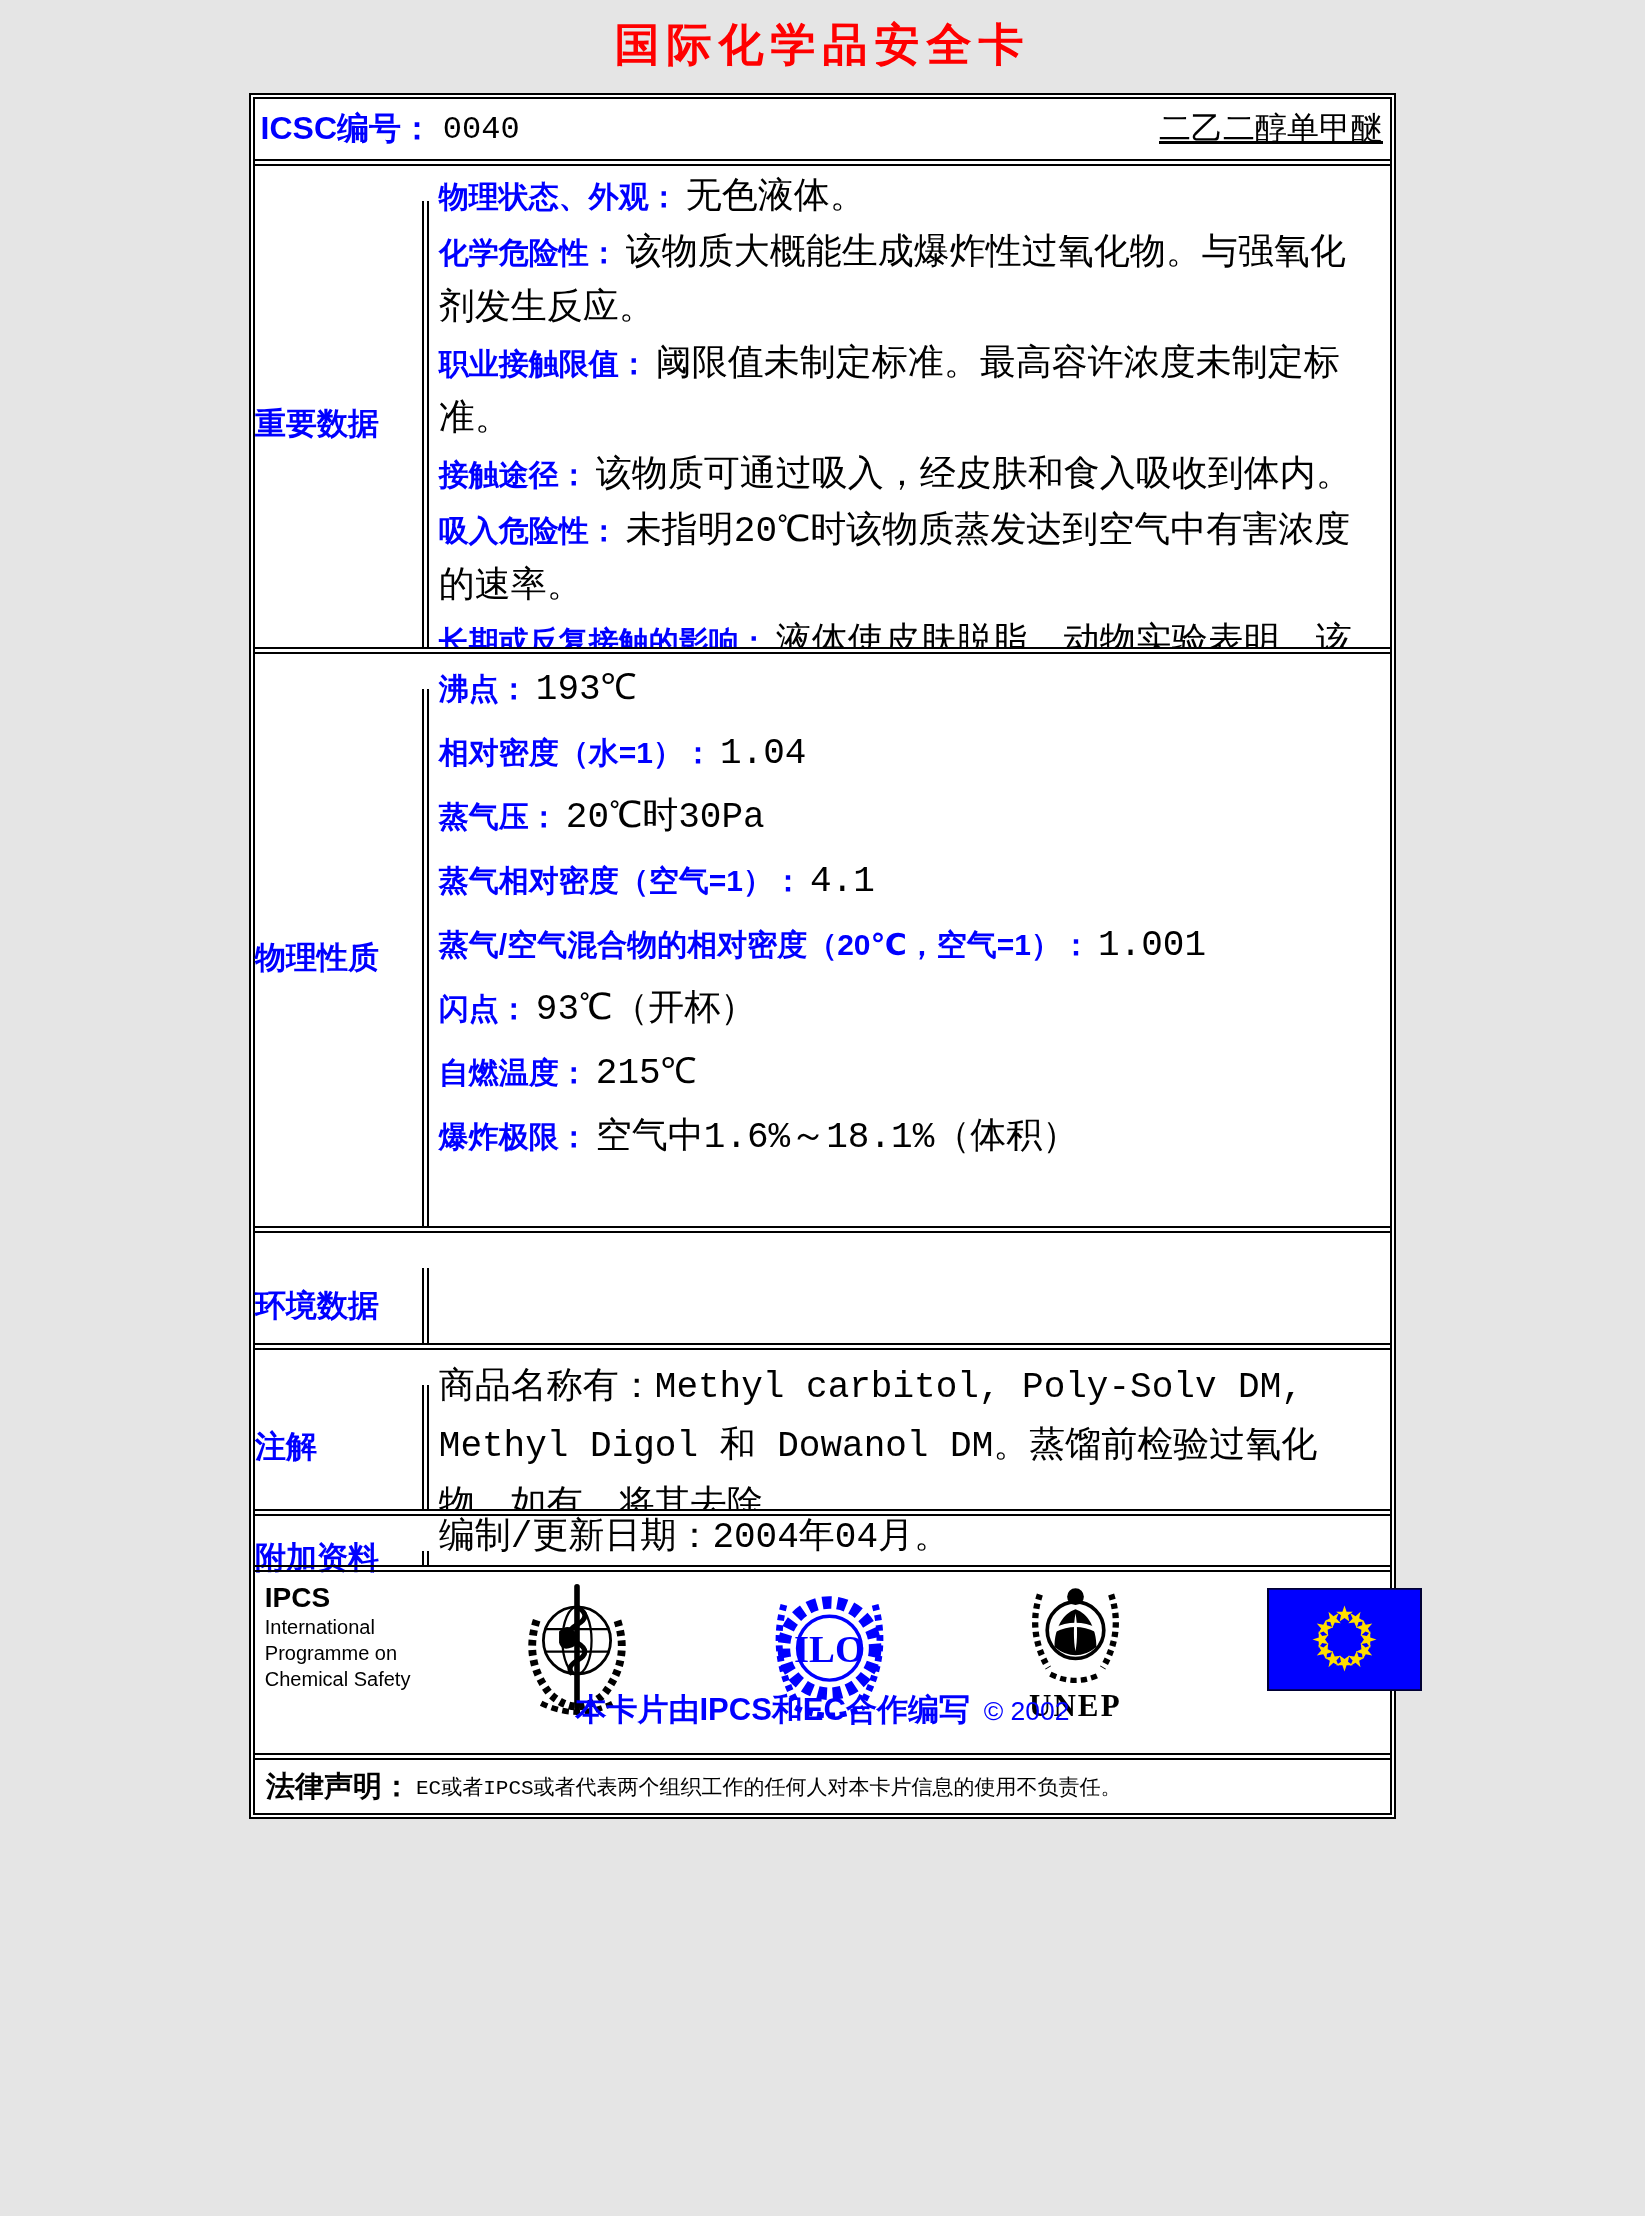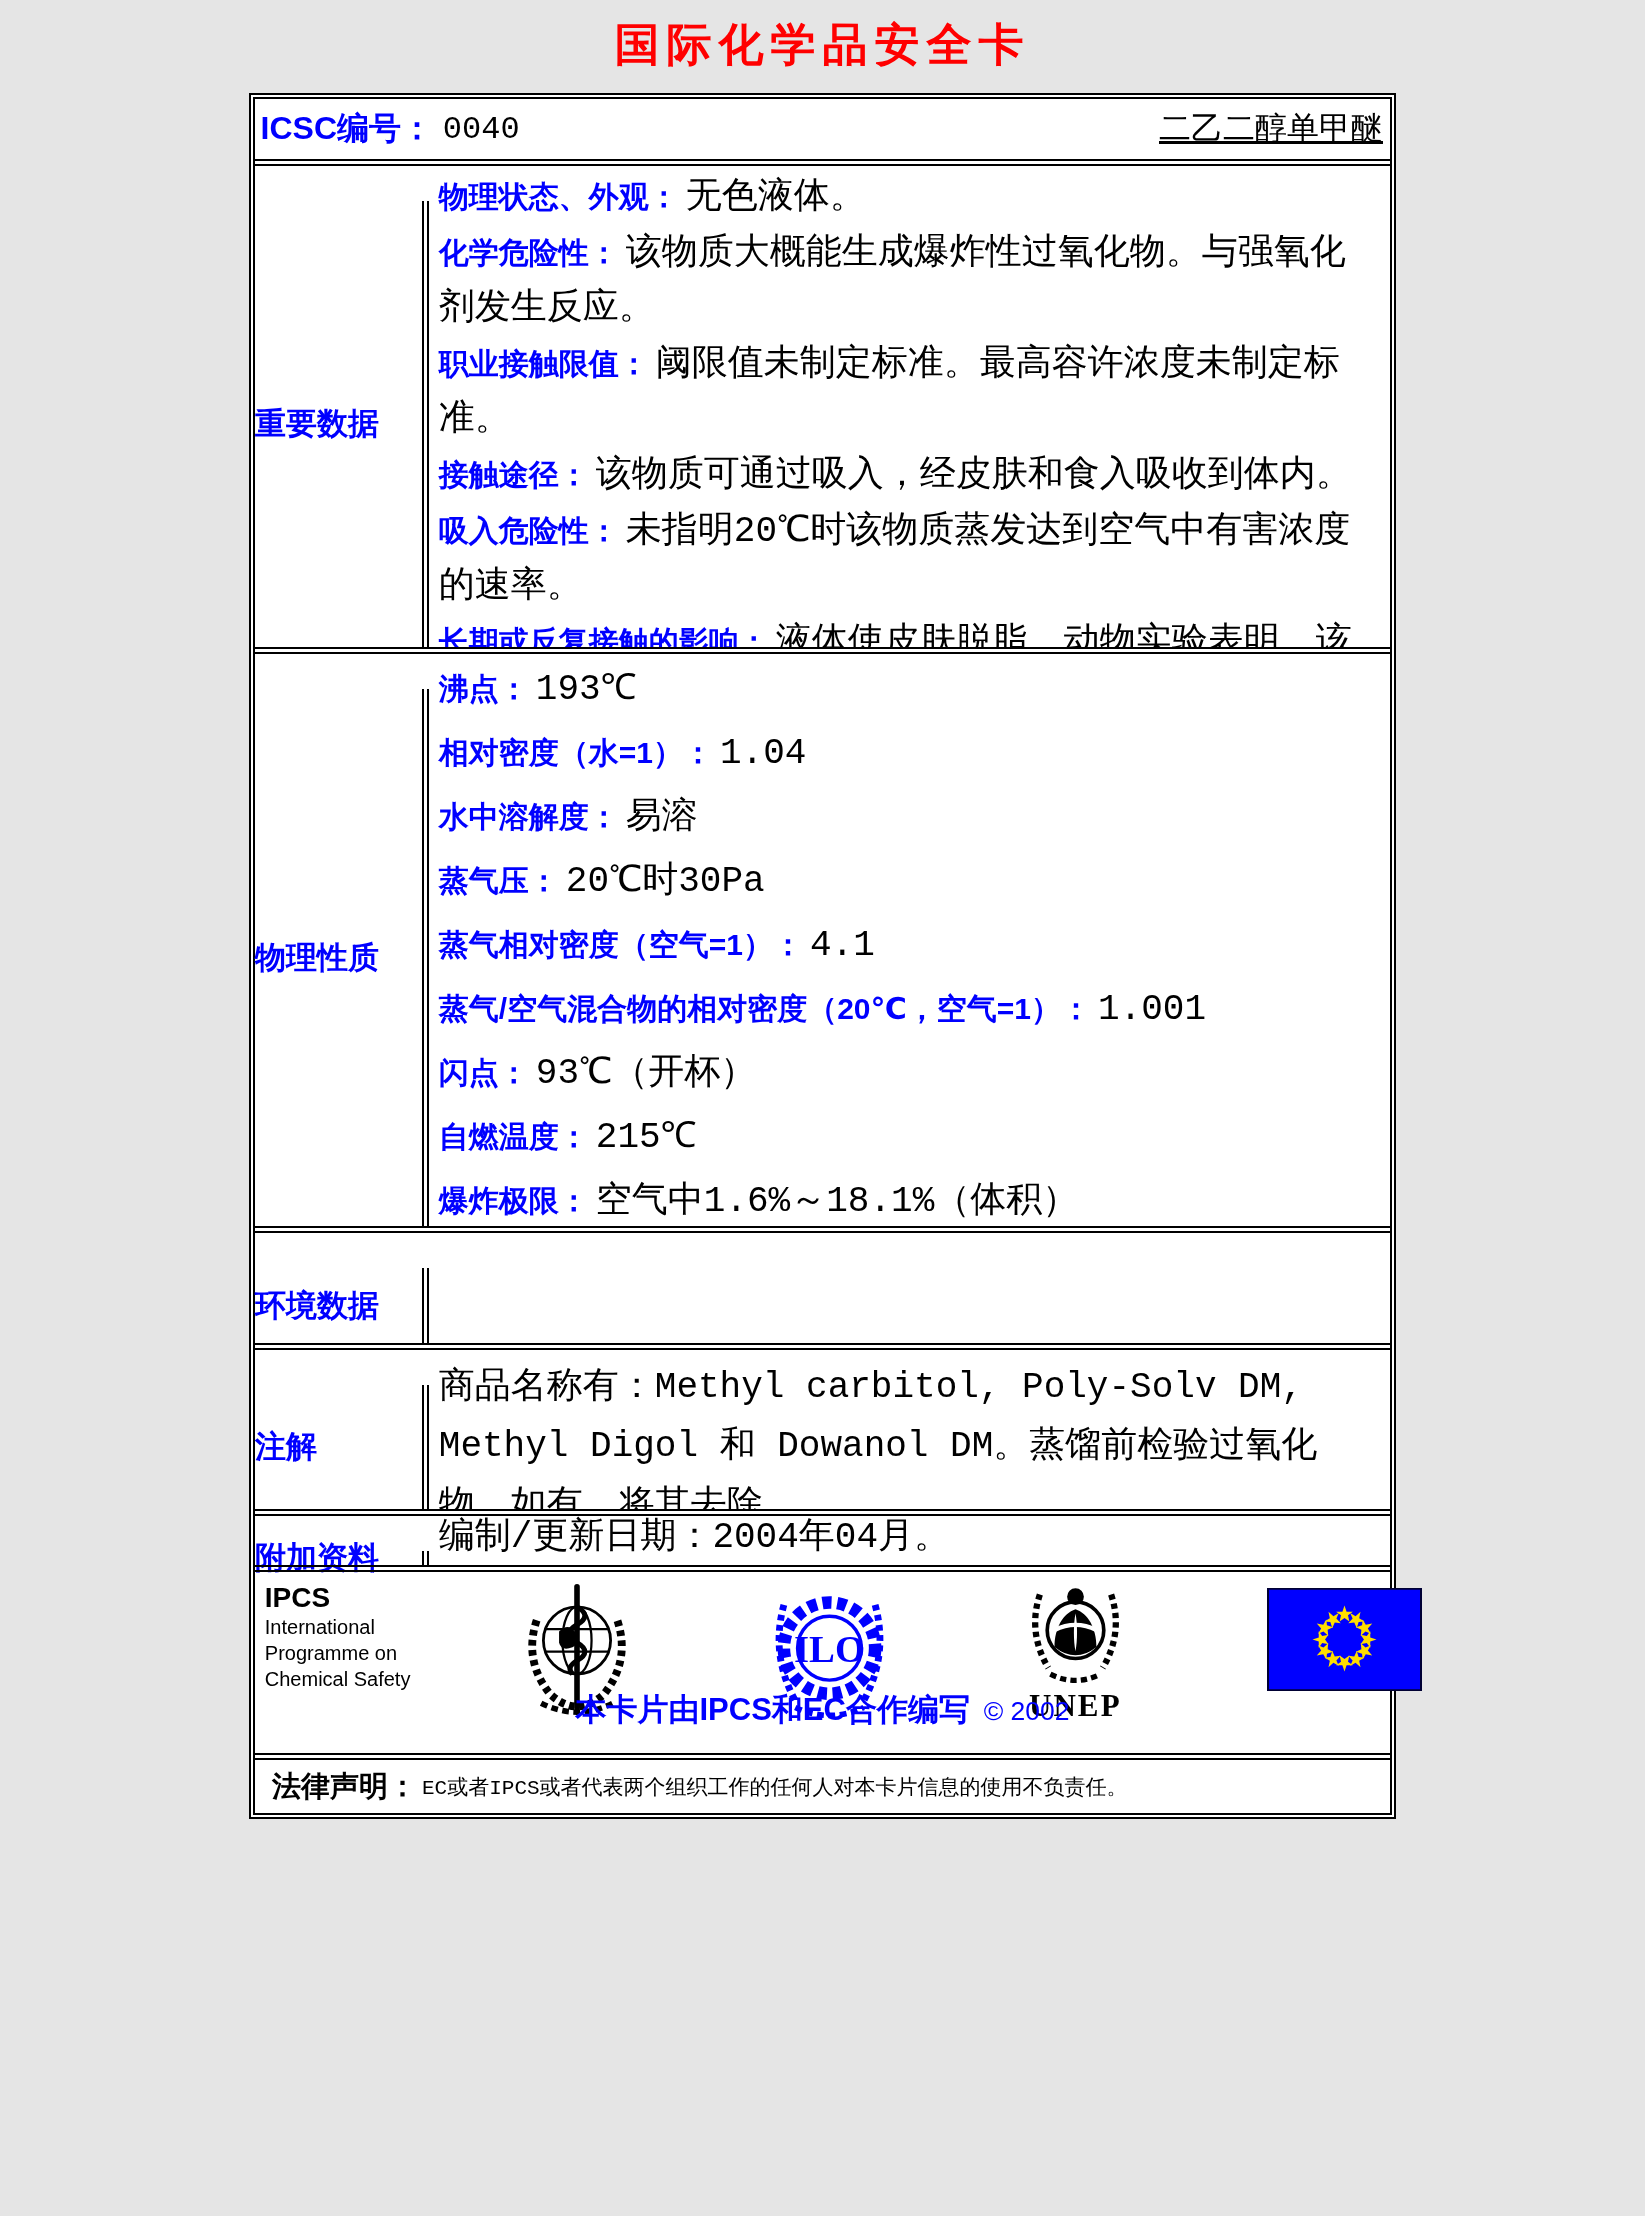--- a/index.html
+++ b/index.html
@@ -135,21 +135,21 @@
     font-family:"Liberation Sans","DejaVu Sans",sans-serif;
     font-weight:bold;font-size:31px;
   }
   .credit-copy{
     color:var(--blue);
     font-family:"Liberation Sans","DejaVu Sans",sans-serif;
     font-size:26.5px;margin-left:11px;
   }
 
   
-  .legal-row{height:60px;align-items:center;padding:0 17px;}
+  .legal-row{height:60px;align-items:center;padding:0 11px;}
   .legal-label{
     font-family:"Liberation Sans","DejaVu Sans",sans-serif;
     font-weight:bold;font-size:29px;white-space:nowrap;
   }
   .legal-text{
     font-size:21px;margin-left:5px;
     font-family:"Liberation Mono","DejaVu Sans Mono",monospace;
     white-space:nowrap;
   }
 </style>
@@ -184,21 +184,20 @@
         </div>
     </div>
 
     <div class="row sec-physical">
       <div class="label-cell">
         <span>物理性质</span>
       </div>
       <div class="content-cell">
           <p class="item"><span class="item-label">沸点：</span><span class="item-text">193℃</span></p>
           <p class="item"><span class="item-label">相对密度（水=1）：</span><span class="item-text">1.04</span></p>
-          <p class="item"><span class="item-label">水中溶解度：</span><span class="item-text">易溶</span></p>
           <p class="item"><span class="item-label">蒸气压：</span><span class="item-text">20℃时30Pa</span></p>
           <p class="item"><span class="item-label">蒸气相对密度（空气=1）：</span><span class="item-text">4.1</span></p>
           <p class="item"><span class="item-label">蒸气/空气混合物的相对密度（20℃，空气=1）：</span><span class="item-text">1.001</span></p>
           <p class="item"><span class="item-label">闪点：</span><span class="item-text">93℃（开杯）</span></p>
           <p class="item"><span class="item-label">自燃温度：</span><span class="item-text">215℃</span></p>
           <p class="item"><span class="item-label">爆炸极限：</span><span class="item-text">空气中1.6%～18.1%（体积）</span></p>
         </div>
     </div>
 
     <div class="row sec-environment">

